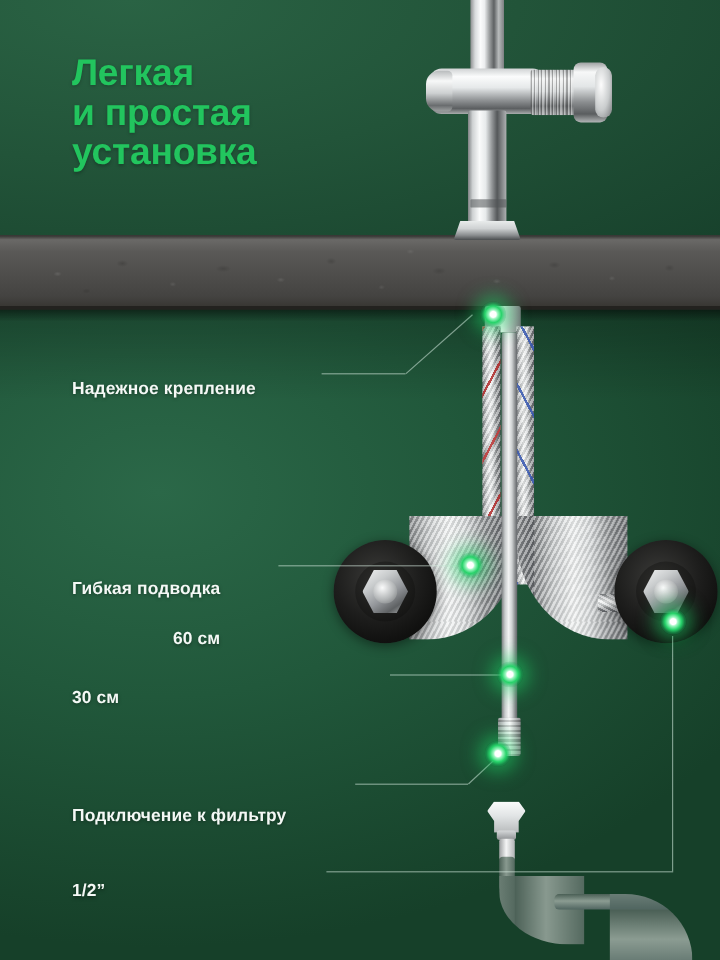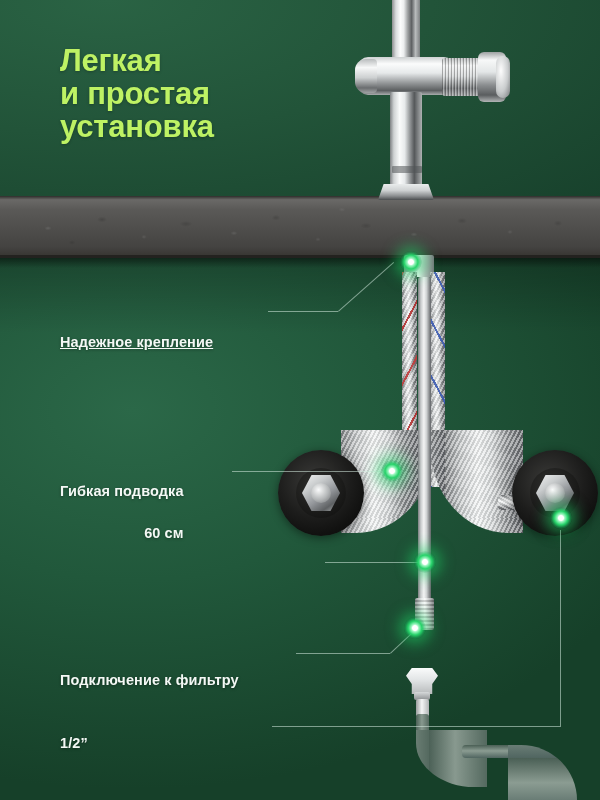--- a/index.html
+++ b/index.html
@@ -239,21 +239,21 @@
   
   .dot{
     position:absolute;width:22px;height:22px;border-radius:50%;
     background:radial-gradient(circle at 50% 50%, #ffffff 0 16%, #9ff7c2 24%, #27d36a 44%, rgba(22,190,92,.55) 62%, rgba(14,150,70,0) 100%);
     box-shadow:0 0 14px 5px rgba(30,210,100,.55);
   }
 
   
   .headline{
     position:absolute;left:60px;top:44px;width:290px;
-    color:#bef264;font-size:31px;line-height:33px;font-weight:700;
+    color:#22c55e;font-size:31px;line-height:33px;font-weight:700;
     letter-spacing:-.2px;
     text-shadow:0 1px 3px rgba(0,0,0,.25);
   }
   .label{
     position:absolute;color:#f4f8f5;font-size:14.5px;line-height:21px;
     font-weight:700;letter-spacing:.1px;
     text-shadow:0 1px 3px rgba(0,0,0,.35);
     white-space:pre-line;
   }
 </style>
@@ -341,31 +341,32 @@
   <div class="dot" style="left:414px;top:551px;"></div>
   <div class="dot" style="left:404px;top:617px;"></div>
   <div class="dot" style="left:550px;top:507px;"></div>
 
   <div class="headline">
     <div>Легкая</div>
     <div>и простая</div>
     <div>установка</div>
   </div>
 
-  <div class="label" style="left:60px;top:311px;text-decoration:underline;">
+  <div class="label" style="left:60px;top:293px;">
     <div>Надежное крепление</div>
   </div>
 
 
   <div class="label" style="left:60px;top:460px;text-align:right;">
     <div>Гибкая подводка</div>
     <div>60 см</div>
   </div>
 
   <div class="label" style="left:60px;top:551px;">
+    <div>30 см</div>
   </div>
 
   <div class="label" style="left:60px;top:649px;">
     <div>Подключение к фильтру</div>
   </div>
 
   <div class="label" style="left:60px;top:712px;">
     <div>1/2”</div>
   </div>
 

